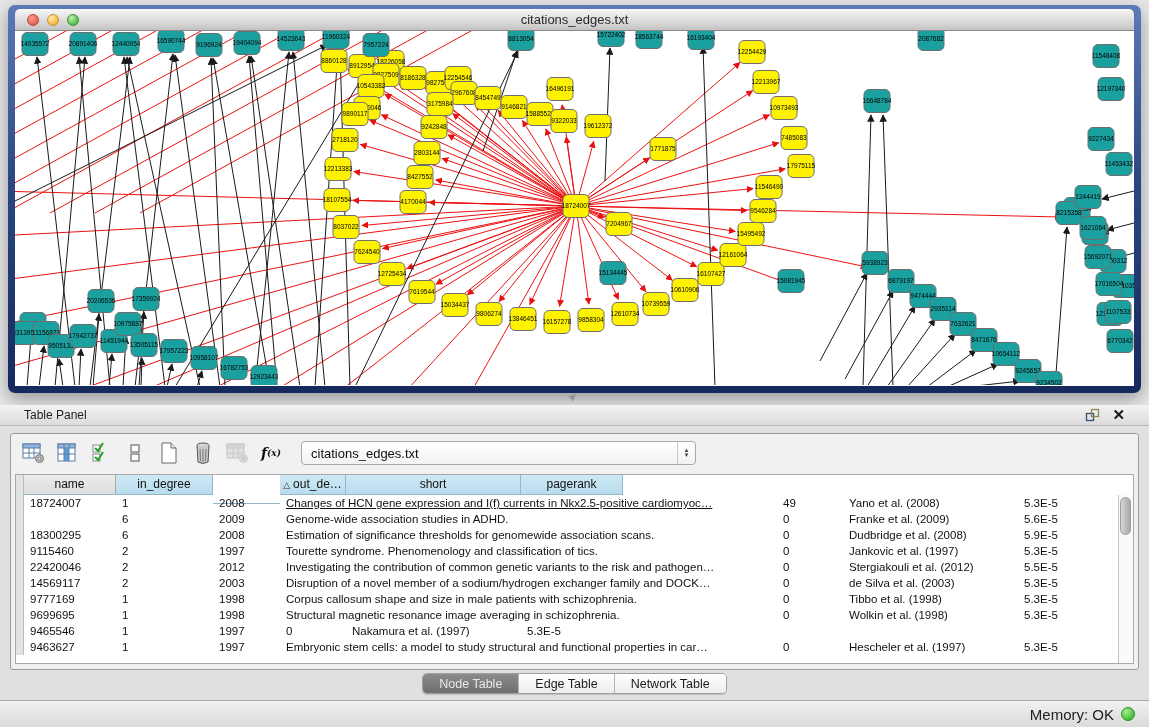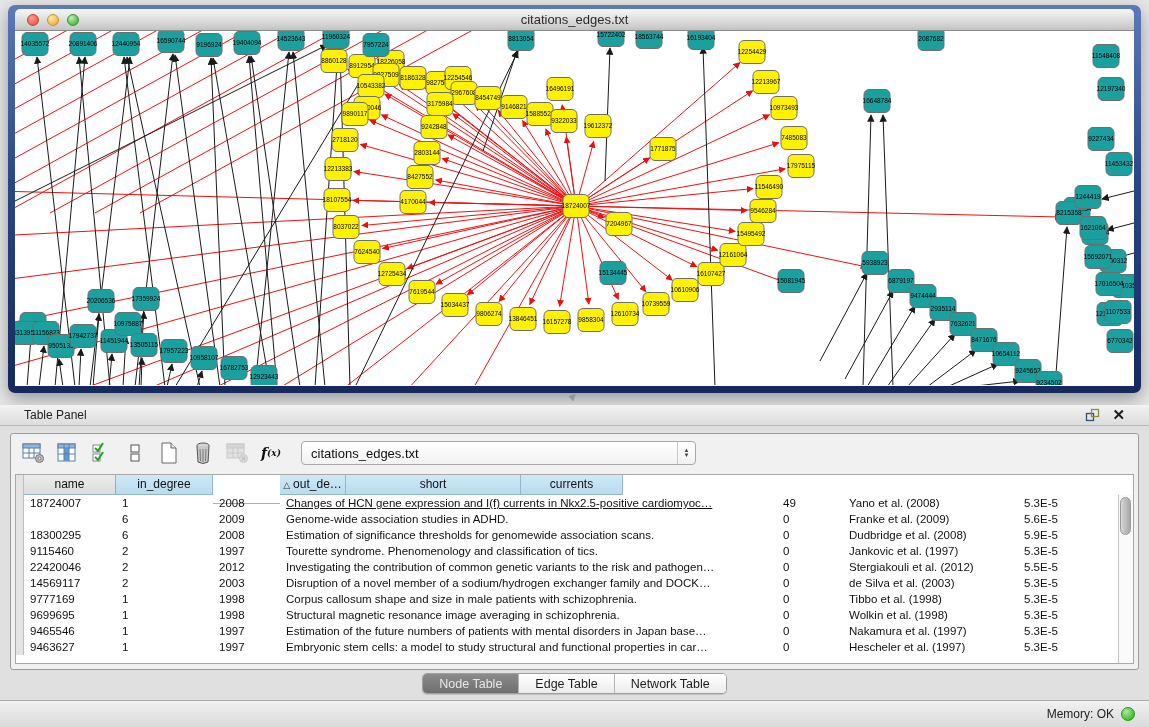--- a/index.html
+++ b/index.html
@@ -84,21 +84,21 @@
     box-shadow:0 1px 1px rgba(0,0,0,.15);}
   .seg .tab{ font-size:12.5px; padding:0 16px; line-height:20px; color:#1c1c1c;
     background:linear-gradient(#ffffff,#ececec); border-right:1px solid #b5b5b5; cursor:default; }
   .seg .tab:last-child{ border-right:none; }
   .seg .tab.active{ background:linear-gradient(#8b8b8b,#6f6f6f); color:#e8e8e8; }
 
   
   .status-bar{ position:absolute; left:0; top:700px; width:1149px; height:27px;
     background:linear-gradient(#f1f1f1,#dadada); border-top:1px solid #ababab;
     display:flex; align-items:center; justify-content:flex-end; padding-right:14px; gap:7px; }
-  .mem-label{ font-size:12px; color:#222; }
+  .mem-label{ font-size:15px; color:#222; }
   .mem-dot{ width:14px; height:14px; border-radius:50%;
     background:radial-gradient(circle at 35% 30%,#a9ec97,#4cc43c 65%,#2f9e26); border:1px solid #2c8d24;}
 </style>
 </head>
 <body>
 
 <div class="net-window">
   <div class="net-window-inner">
     <div class="titlebar">
       <div class="lights">
@@ -766,21 +766,21 @@
     </div>
 
     <div class="tbl-wrap">
       <div class="thead" id="thead">
           <div class="th-gutter"></div>
           <div class="th th-name" style="width: 92px;">name</div>
           <div class="th" style="width: 97px;">in_degree</div>
           <div class="th" style="width: 67px; margin-top: 28px;">year</div>
           <div class="th" style="width: 66px;"><span class="sort-tri">△</span>out_de…</div>
           <div class="th" style="width: 175px;">short</div>
-          <div class="th" style="width: 102px;">currents</div>
+          <div class="th" style="width: 102px;">pagerank</div>
         </div>
       <div class="tbody" id="tbody">
           <div class="tr">
             <div class="td-gutter"></div>
             <div class="td" style="width: 92px;">18724007</div>
             <div class="td" style="width: 97px;">1</div>
             <div class="td" style="width: 67px;">2008</div>
             <div class="td" style="width: 497px; text-decoration: underline;">Changes of HCN gene expression and I(f) currents in Nkx2.5-positive cardiomyoc…</div>
             <div class="td" style="width: 66px;">49</div>
             <div class="td" style="width: 175px;">Yano et al. (2008)</div>
@@ -854,21 +854,20 @@
             <div class="td" style="width: 497px;">Structural magnetic resonance image averaging in schizophrenia.</div>
             <div class="td" style="width: 66px;">0</div>
             <div class="td" style="width: 175px;">Wolkin et al. (1998)</div>
             <div class="td" style="width: 102px;">5.3E-5</div>
           </div>
           <div class="tr">
             <div class="td-gutter"></div>
             <div class="td" style="width: 92px;">9465546</div>
             <div class="td" style="width: 97px;">1</div>
             <div class="td" style="width: 67px;">1997</div>
-            <div class="td" style="width: 497px;">Estimation of the future numbers of patients with mental disorders in Japan base…</div>
             <div class="td" style="width: 66px;">0</div>
             <div class="td" style="width: 175px;">Nakamura et al. (1997)</div>
             <div class="td" style="width: 102px;">5.3E-5</div>
           </div>
           <div class="tr">
             <div class="td-gutter"></div>
             <div class="td" style="width: 92px;">9463627</div>
             <div class="td" style="width: 97px;">1</div>
             <div class="td" style="width: 67px;">1997</div>
             <div class="td" style="width: 497px;">Embryonic stem cells: a model to study structural and functional properties in car…</div>

